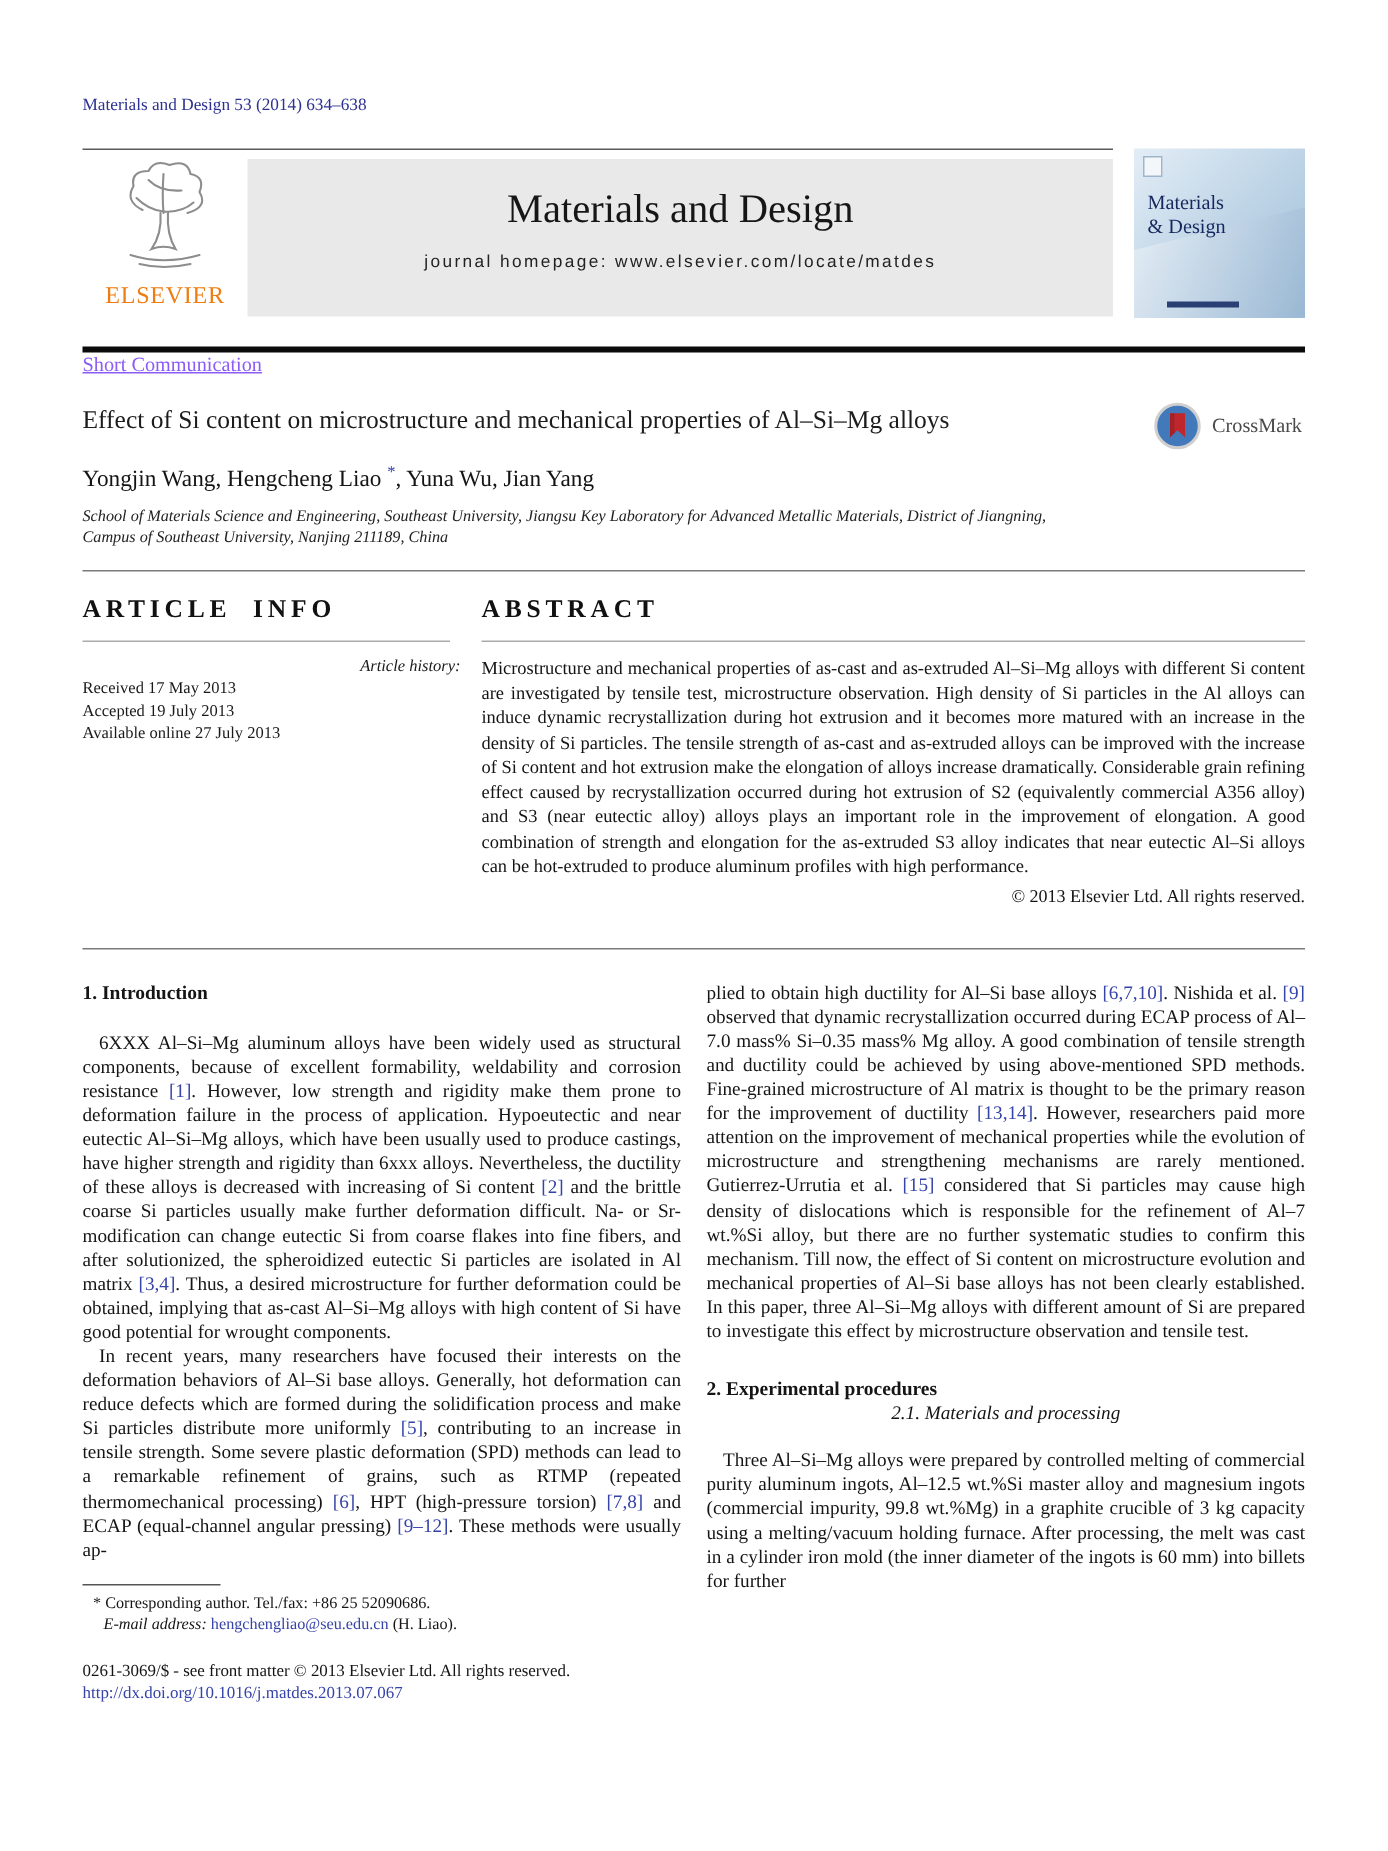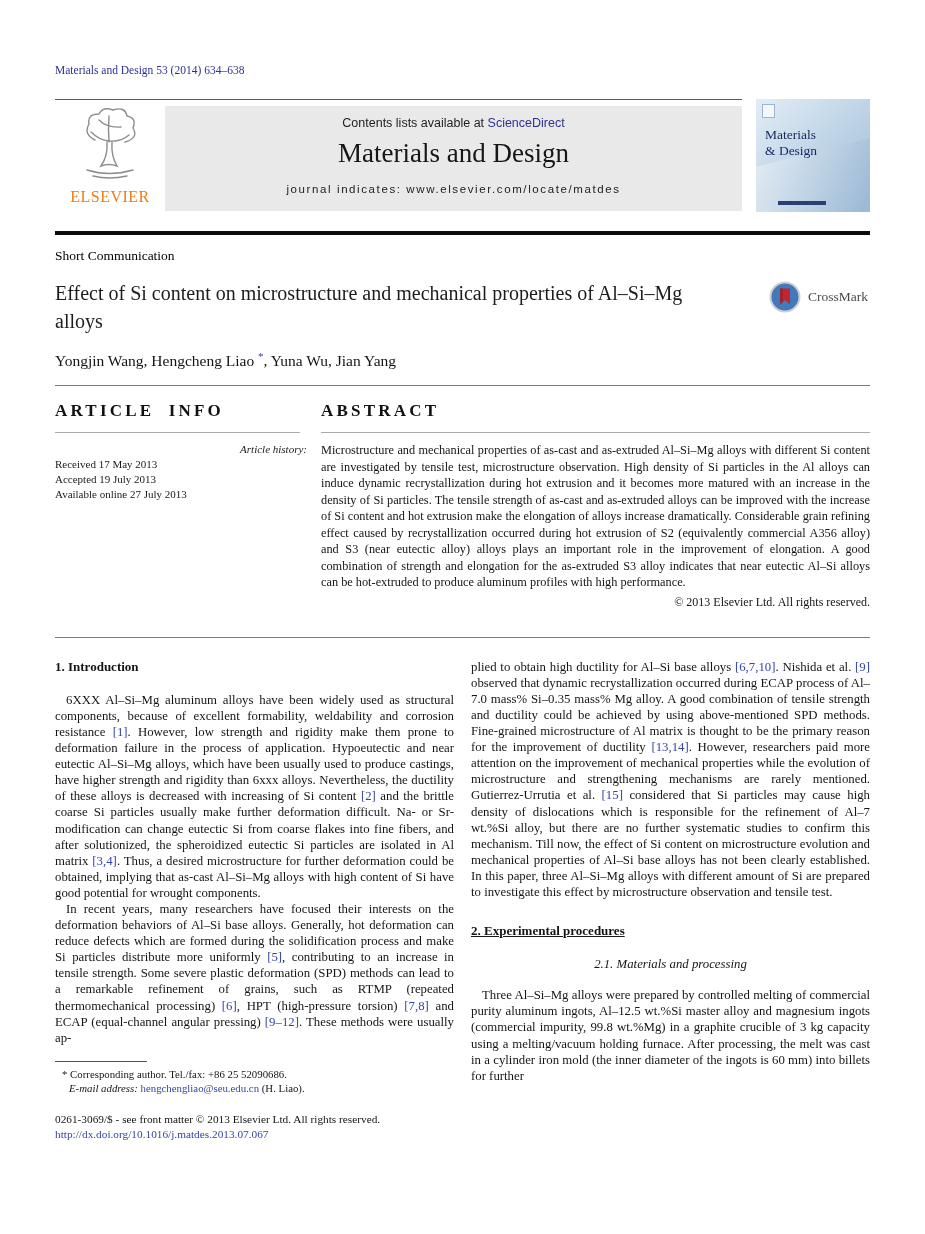--- a/index.html
+++ b/index.html
@@ -29,23 +29,23 @@
   .cover:before { content:""; position:absolute; left:-20px; top:55px; width:150px; height:70px;
     background:linear-gradient(115deg, rgba(255,255,255,0.55), rgba(130,165,200,0.45)); transform:rotate(-14deg); }
   .cover-chip { position:absolute; left:6px; top:5px; width:13px; height:14px; background:#f4f7fa; border:1px solid #9eb6cc; }
   .cover-title { position:absolute; left:9px; top:28px; font-size:13.5px; line-height:16px; color:#16275e; font-family:"Liberation Serif", serif; }
   .cover-fineprint { position:absolute; left:22px; bottom:7px; width:48px; height:4px; background:#2a3f73; }
 
   
   .black-bar { height:4px; background:#0b0b0b; margin-top:19px; }
 
   
-  .article-type { margin-top:13px; font-size:13.5px; color:#000000; }
+  .article-type { font-size:13.5px; color:#8b5cf6;text-decoration:underline; }
   .title-row { position:relative; margin-top:15px; }
-  .title { font-size:20px; line-height:28px; font-weight:normal; color:#1c1c1c; max-width:640px; }
+  .title { font-size:17px; line-height:28px; font-weight:normal; color:#1c1c1c; max-width:640px; }
   .crossmark { position:absolute; right:2px; top:2px; display:flex; align-items:center; gap:7px; }
   .crossmark-label { font-size:13.5px; color:#4a4a4a; }
   .authors { margin-top:15px; font-size:15.5px; color:#141414; }
   .authors sup { color:#3643a8; font-size:11px; }
   .affiliation { margin-top:9px; font-size:10.8px; line-height:13.5px; font-style:italic; max-width:655px; color:#222; }
 
   
   .meta-rule { border-top:1px solid #7a7a7a; margin-top:15px; }
   .meta-section { display:flex; padding:15px 0 12px 0; }
   .info-col { width:252px; }
@@ -55,21 +55,21 @@
   .info-col .meta-subrule { width:245px; }
   .history-label { font-size:11px; font-style:italic; line-height:15px;text-align:right; }
   .history-item { font-size:11px; line-height:15px; }
   .abstract-text { font-size:12.3px; line-height:16.5px; text-align:justify; color:#141414; }
   .copyright { text-align:right; font-size:12px; margin-top:4px; color:#141414; }
 
   
   .body-cols { display:flex; gap:17px; margin-top:21px; }
   .col { flex:1; font-size:12.8px; line-height:16.1px; text-align:justify; color:#151515; }
   .col h2 { font-size:13px; font-weight:bold; margin-bottom:17px; text-align:left; }
-  .col h2.later { margin-top:23px; margin-bottom:17px;text-decoration:underline; }
+  .col h2.later { margin-top:23px; margin-bottom:0; }
   .col h3 { font-size:12.8px; font-weight:normal; font-style:italic; margin-bottom:15px; text-align:center; }
   .col p { margin:0; }
   .col p.indent { text-indent:11px; }
   .cite { color:#3643a8; }
 
   
   .footnote { margin-top:15px; font-size:10.8px; line-height:14.5px; text-align:left; }
   .fn-rule { width:92px; border-top:1px solid #555; margin-bottom:5px; }
   .fn-line1 { padding-left:7px; }
   .fn-line2 { padding-left:14px; }
@@ -97,25 +97,22 @@
             <path d="M26 14 q8 8 22 7"></path>
             <path d="M36 10 q-1 14 0 26"></path>
             <path d="M34 36 q1 14 -6 24 q8 -3 16 0 q-6 -10 -5 -24"></path>
             <path d="M14 64 q22 7 46 0"></path>
             <path d="M20 70 q16 4 34 0"></path>
           </g>
         </svg>
         <div class="elsevier-word">ELSEVIER</div>
       </div>
       <div class="banner">
-        <div class="contents-line">
-          <span>Contents lists available at </span><a>ScienceDirect</a>
-        </div>
         <div class="journal-title">Materials and Design</div>
-        <a class="homepage-line">journal indicates: www.elsevier.com/locate/matdes</a>
+        <a class="homepage-line">journal homepage: www.elsevier.com/locate/matdes</a>
       </div>
     </div>
     <div class="cover">
       <div class="cover-chip"></div>
       <div class="cover-title">
         <div>Materials</div>
         <div>&amp; Design</div>
       </div>
       <div class="cover-fineprint"></div>
     </div>
@@ -134,20 +131,21 @@
         <path d="M11 7.5 h3 v13.2 l-3 2.8 z" fill="#8f1d22" opacity="0.55"></path>
       </svg>
       <span class="crossmark-label">CrossMark</span>
     </div>
   </div>
 
   <div class="authors">
     <span>Yongjin Wang, Hengcheng Liao </span><sup>*</sup><span>, Yuna Wu, Jian Yang</span>
   </div>
 
+  <div class="affiliation">School of Materials Science and Engineering, Southeast University, Jiangsu Key Laboratory for Advanced Metallic Materials, District of Jiangning, Campus of Southeast University, Nanjing 211189, China</div>
 
   <div class="meta-rule"></div>
 
   <div class="meta-section">
     <div class="info-col">
       <div class="meta-heading">ARTICLE INFO</div>
       <div class="meta-subrule"></div>
       <div class="history-label">Article history:</div>
       <div class="history-item">Received 17 May 2013</div>
       <div class="history-item">Accepted 19 July 2013</div>

